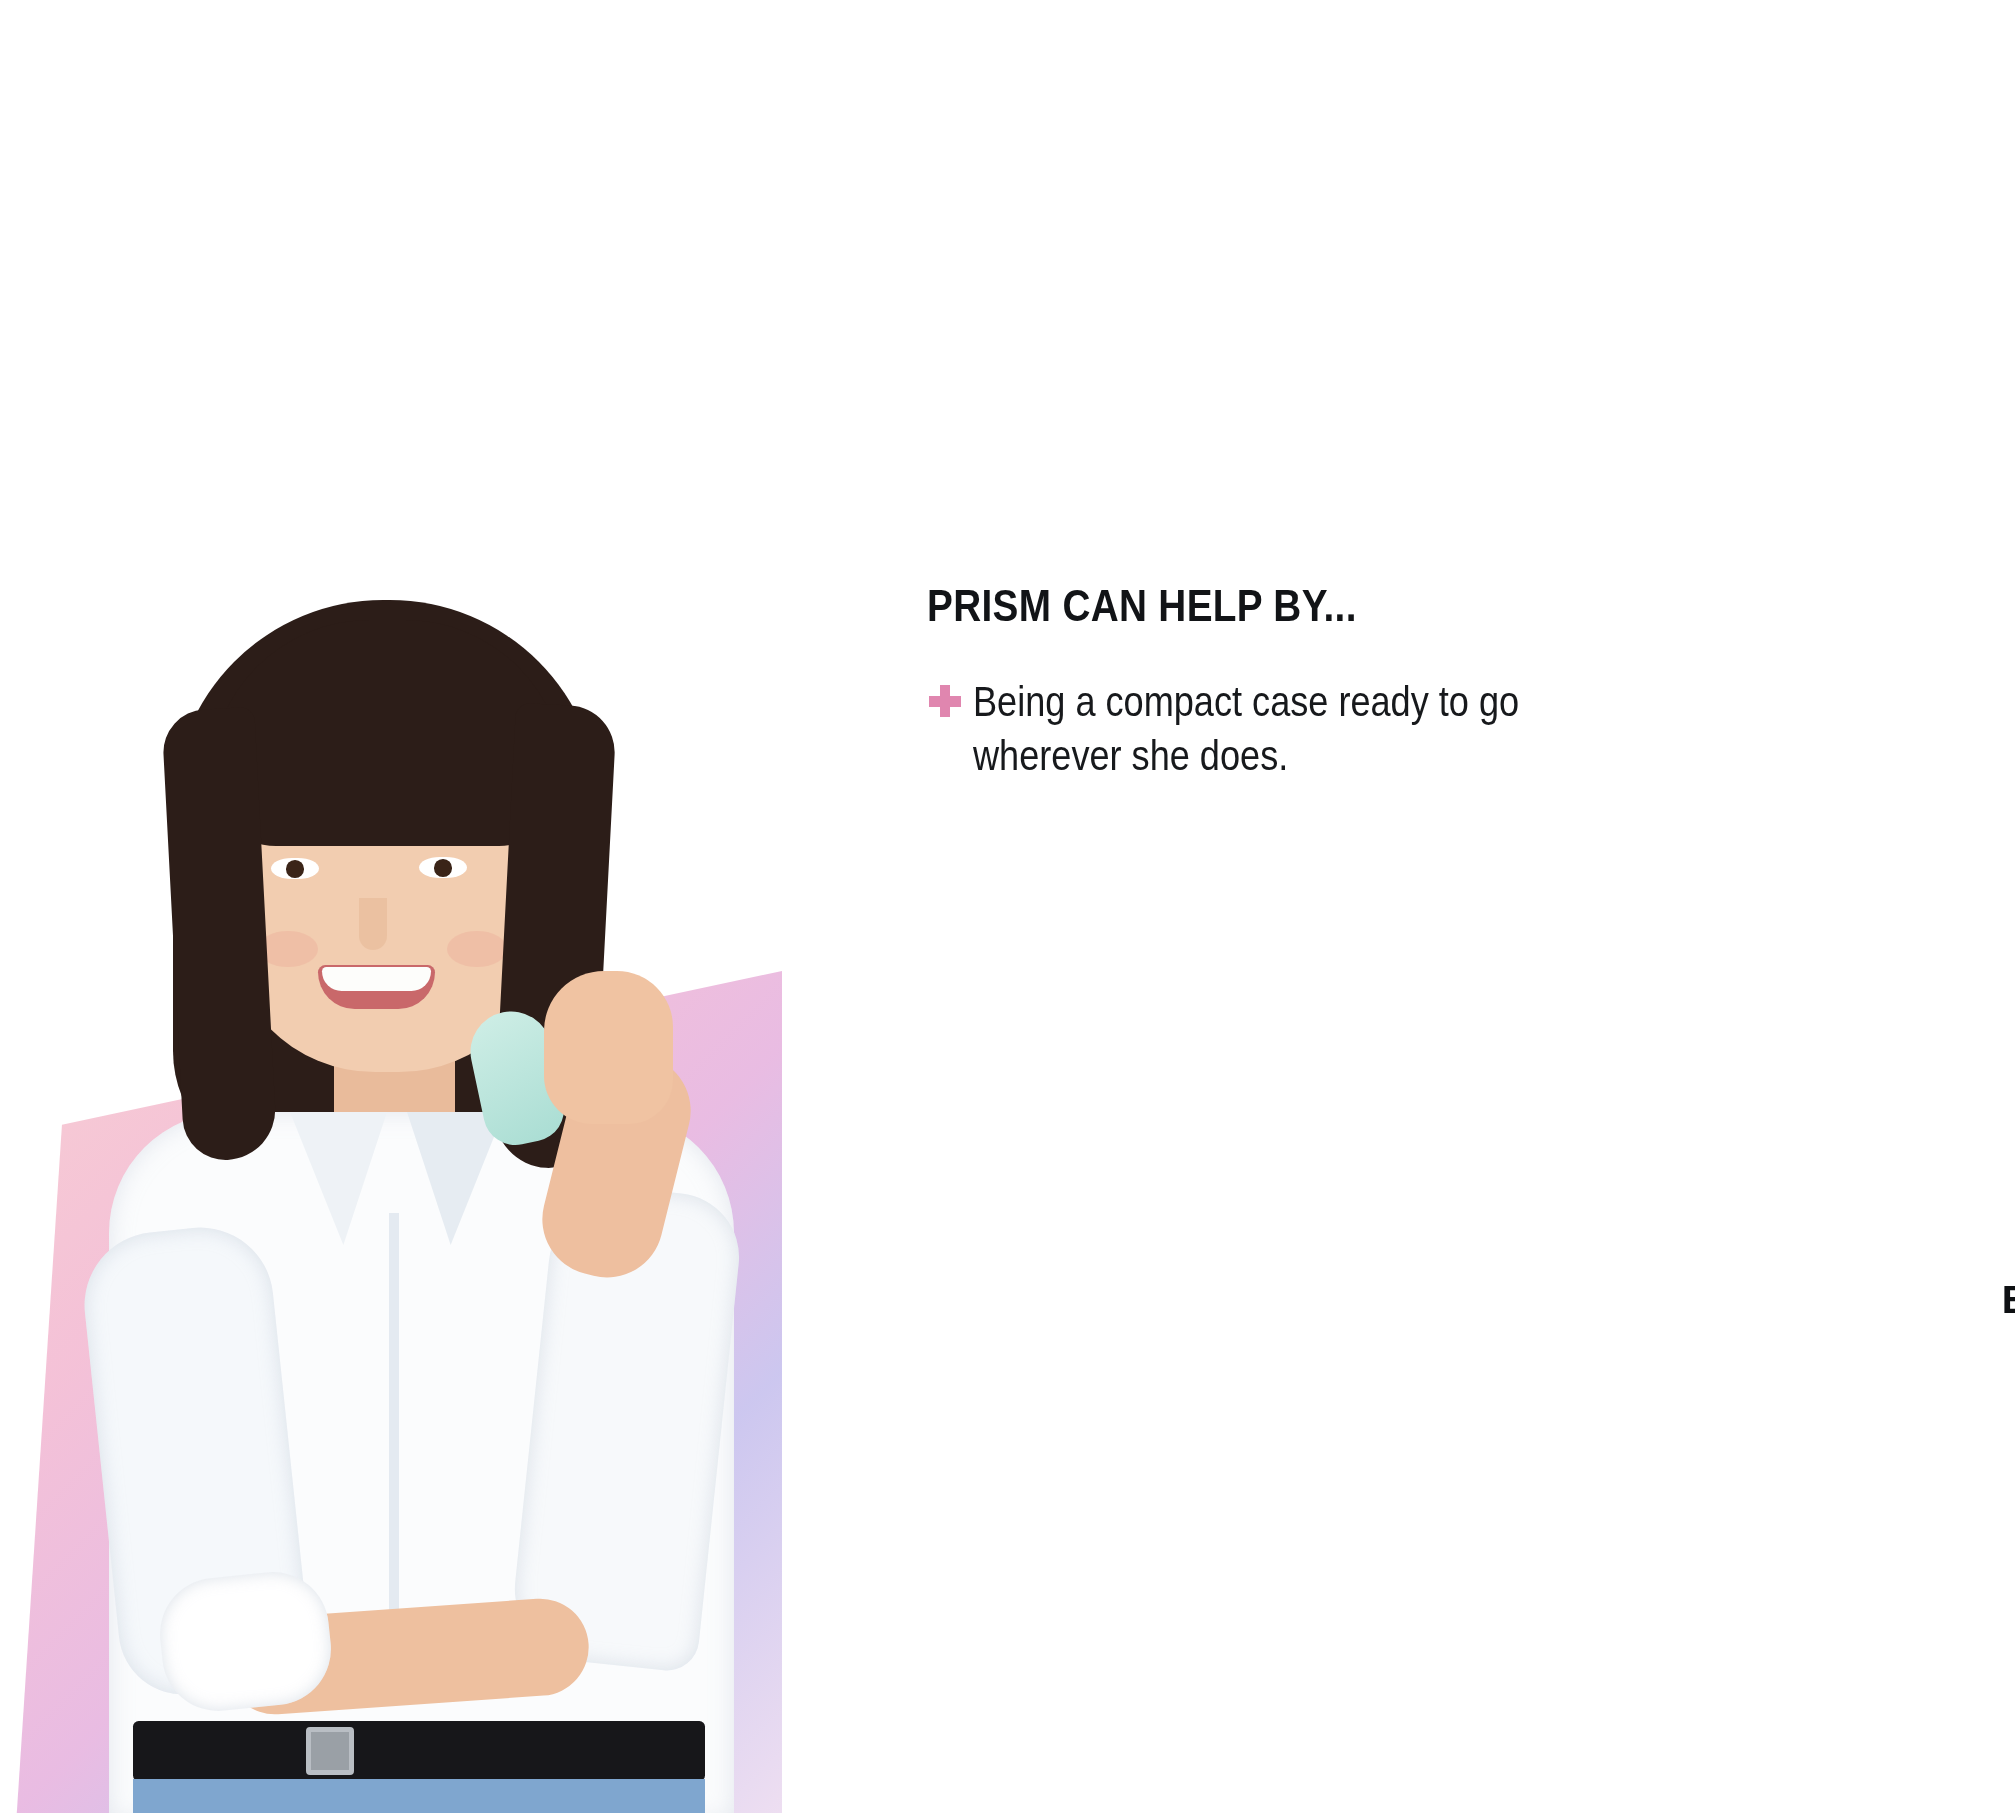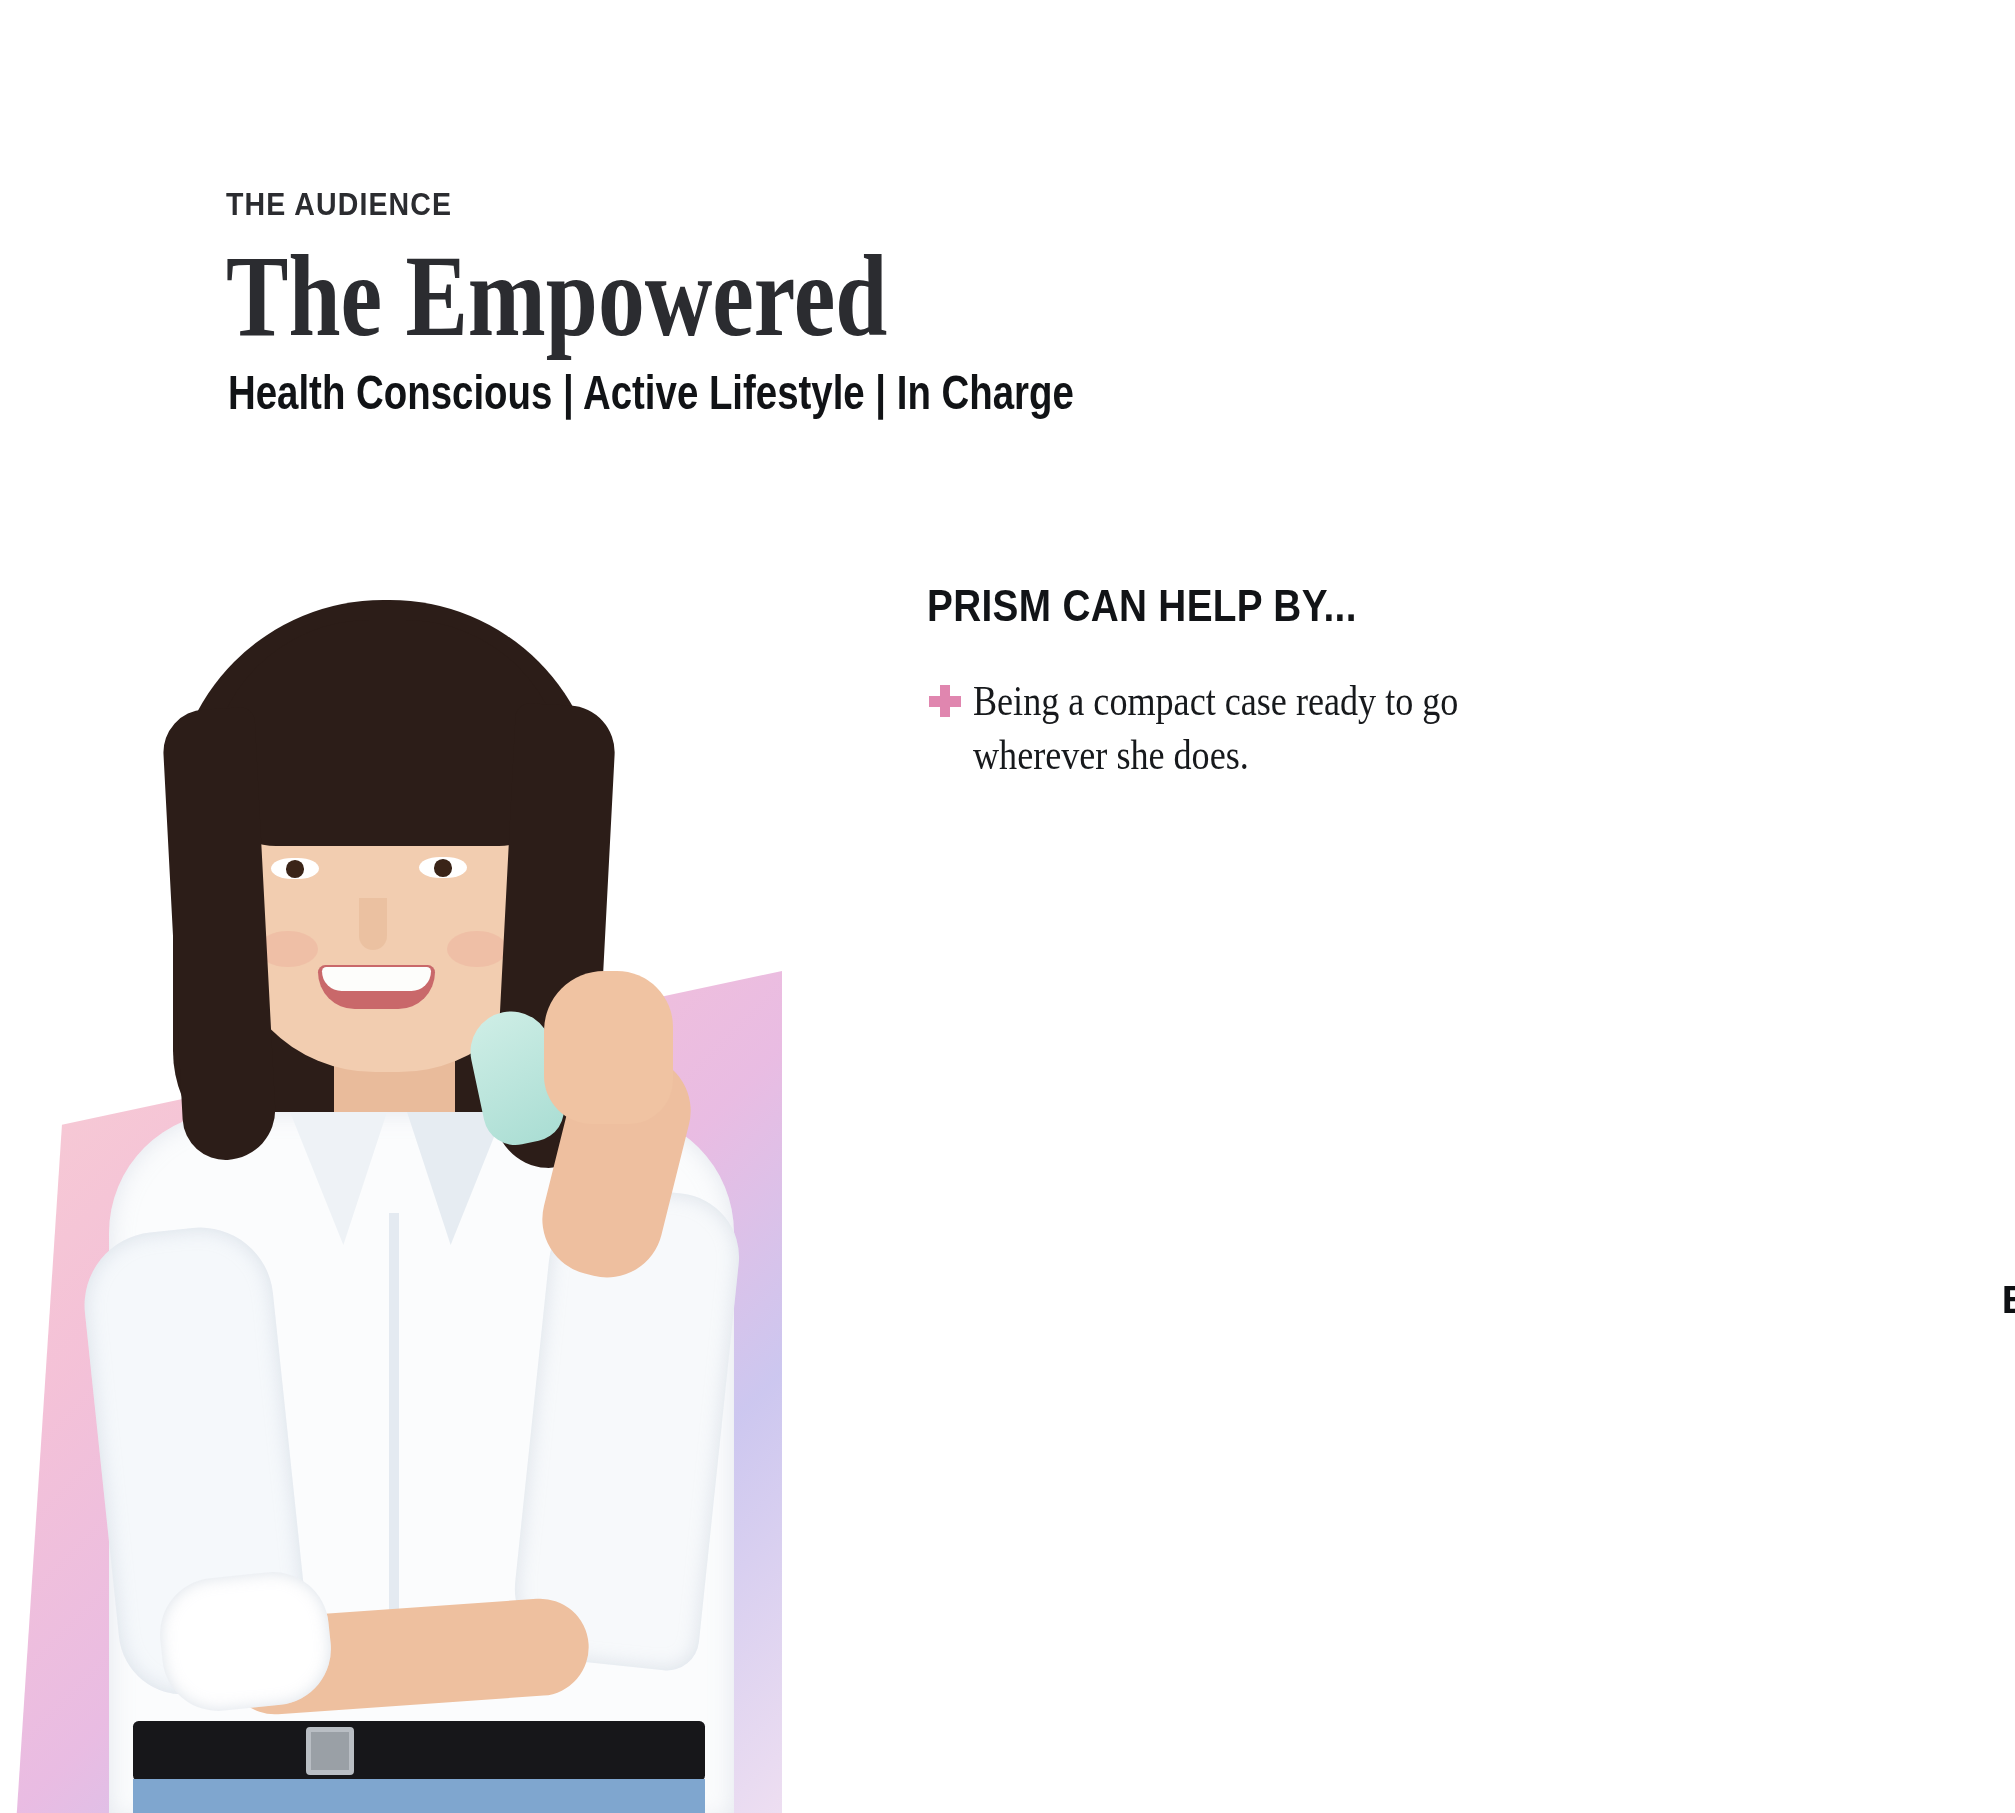--- a/index.html
+++ b/index.html
@@ -96,44 +96,39 @@
   #belt{left:133px;top:1145px;width:572px;height:60px;background:#17171a;border-radius:5.6px;}
   #buckle{left:306px;top:1151px;width:48px;height:48px;background:#9aa0a6;border-radius:4px;border:5.6px solid #b9bec4;box-sizing:border-box;}
   #jeans{left:133px;top:1203px;width:572px;height:48px;background:#7fa6cf;}
 
   
   #copy{position:absolute;left:927px;top:580px;width:1048px;}
   #copy-title{
     font-weight:700;font-size:45px;color:#121417;letter-spacing:0.4px;
     transform:scaleX(0.86);transform-origin:left center;white-space:nowrap;
   }
-  .bullet{display:flex;align-items:flex-start;margin-top:43px;font-family:Liberation Serif, serif;}
+  .bullet{display:flex;align-items:flex-start;margin-top:43px;}
   .plus{flex:0 0 auto;width:35px;height:35px;position:relative;margin-right:10.5px;margin-top:8.9px;}
   .plus::before,.plus::after{content:"";position:absolute;background:#e086af;}
   .plus::before{left:12.5px;top:1.6px;width:10.5px;height:32px;}
   .plus::after{left:1.6px;top:12.5px;width:32px;height:10.5px;}
   .btext{font-size:42px;line-height:1.28;color:#17191c;
     transform:scaleX(0.86);transform-origin:left top;white-space:pre-line;}
 
   
   #chart{position:absolute;left:1926px;top:556px;width:1088px;height:798px;}
   #chart svg{width:100%;height:100%;display:block;}
   .axislabel{font-family:"Liberation Sans",sans-serif;font-weight:700;
     font-size:98px;fill:#0e1013;}
 </style>
 </head>
 <body>
 
 <div class="slide">
 
-  <div id="header">
-    <div id="eyebrow">THE AUDIENCE</div>
-    <div id="headline">The Empowered</div>
-    <div id="subhead">Health Conscious | Active Lifestyle | In Charge</div>
-  </div>
 
   <div id="persona">
     <div id="persona-bg-shape"></div>
     <div id="fig">
       <div class="fg" id="hair-back"></div>
       <div class="fg" id="neck"></div>
       <div class="fg" id="torso"></div>
       <div class="fg" id="arm-l"></div>
       <div class="fg" id="arm-r"></div>
       <div class="fg" id="collar-l"></div>

